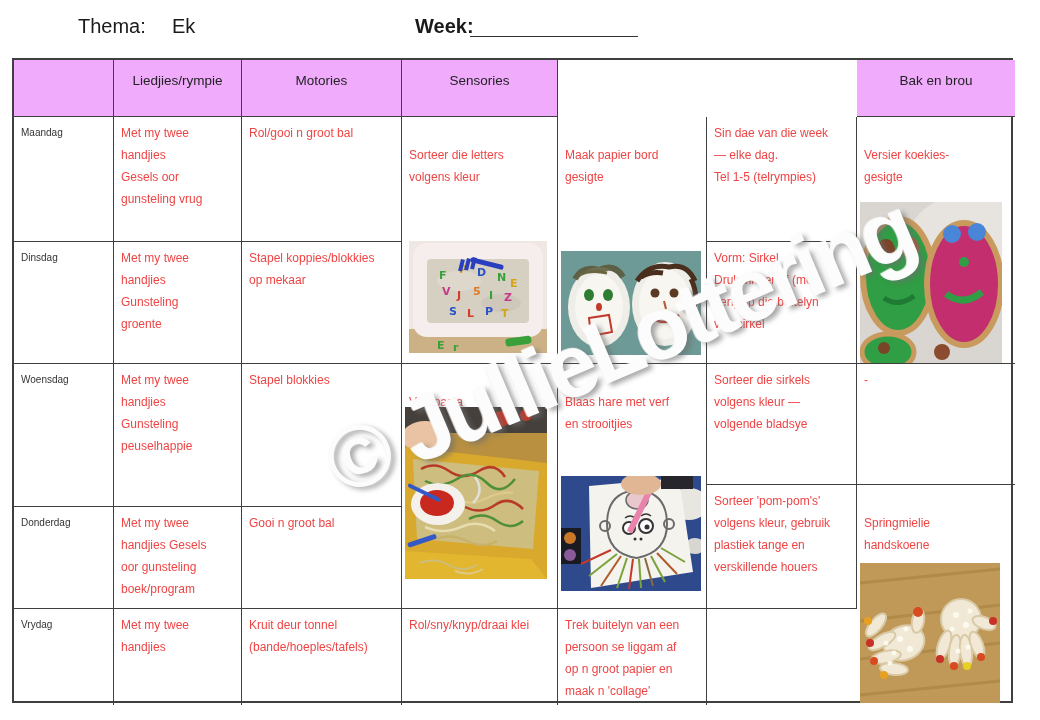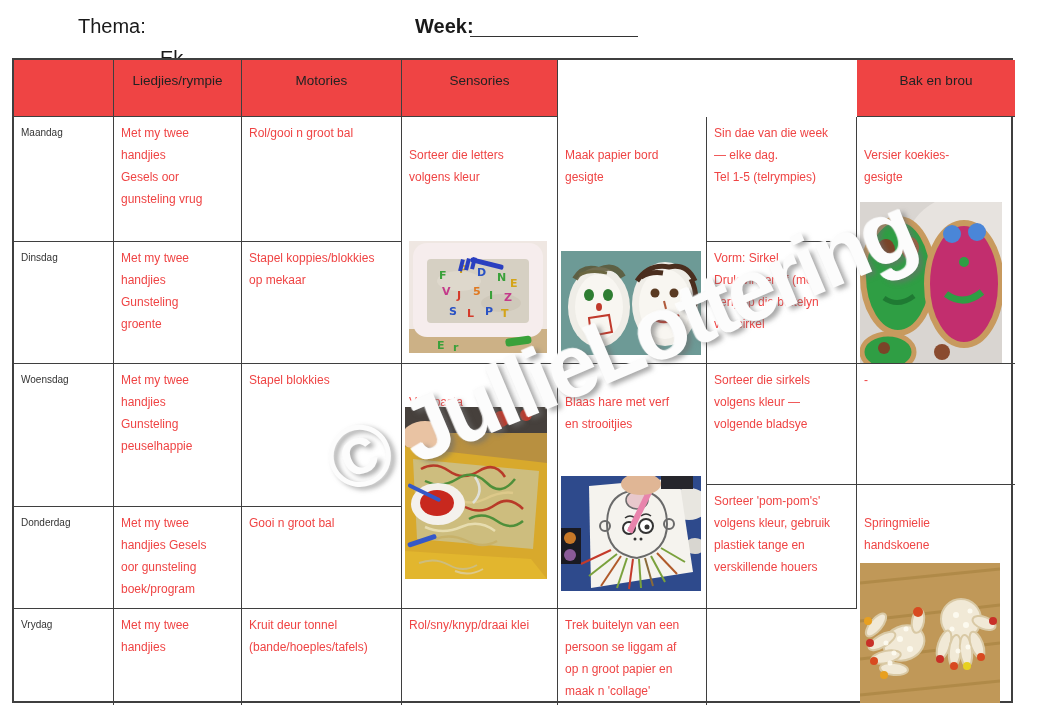--- a/index.html
+++ b/index.html
@@ -2,38 +2,38 @@
 <html><head>
 <meta charset="utf-8">
 <style>
   html,body{margin:0;padding:0;background:#fff;}
   body{width:1040px;height:720px;overflow:hidden;font-family:"Liberation Sans",sans-serif;}
   .sheet{position:relative;width:1040px;height:720px;background:#fff;}
 
   
   .title-row{position:absolute;left:0;top:12px;width:100%;height:34px;font-size:20px;color:#1a1a1a;}
   .thema-label{position:absolute;left:78px;top:3px;}
-  .thema-value{position:absolute;left:160px;top:3px;margin-top:32px;}
+  .thema-value{position:absolute;left:172px;top:3px;}
   .week-label{position:absolute;left:415px;top:3px;font-weight:bold;}
   .week-line{position:absolute;left:470px;top:24px;width:168px;border-bottom:1.6px solid #333;}
 
   
   .plan-table{
     position:absolute;left:12px;top:58px;width:1001px;height:645px;
     display:grid;
     grid-template-columns:100px 128px 160px 156px 149px 150px 158px;
     grid-template-rows:57px 125px 122px 121px 22px 102px 96px;
     border:2px solid #3f3f3f;box-sizing:border-box;
   }
   .c{border-right:1.5px solid #3f3f3f;border-bottom:1.5px solid #3f3f3f;
      padding:5px 7px 0;position:relative;box-sizing:border-box;
      font-size:12px;line-height:22px;color:#ef4444;white-space:pre-line;overflow:hidden;}
   .c.lastcol{border-right:none;}
   .c.lastrow{border-bottom:none;}
-  .hdr{background:#ef4444;text-align:center;font-size:13.5px;color:#222;padding-top:10px;line-height:21px;}
+  .hdr{background:#f0abfc;text-align:center;font-size:13.5px;color:#222;padding-top:10px;line-height:21px;}
   .daycell{font-size:10px;color:#333;}
 
   
   .photo{position:absolute;}
   .photo svg{display:block;}
 
   
   .watermark{
     position:absolute;left:330px;top:418px;z-index:6;
     font-size:88px;font-weight:bold;letter-spacing:-4px;white-space:nowrap;

